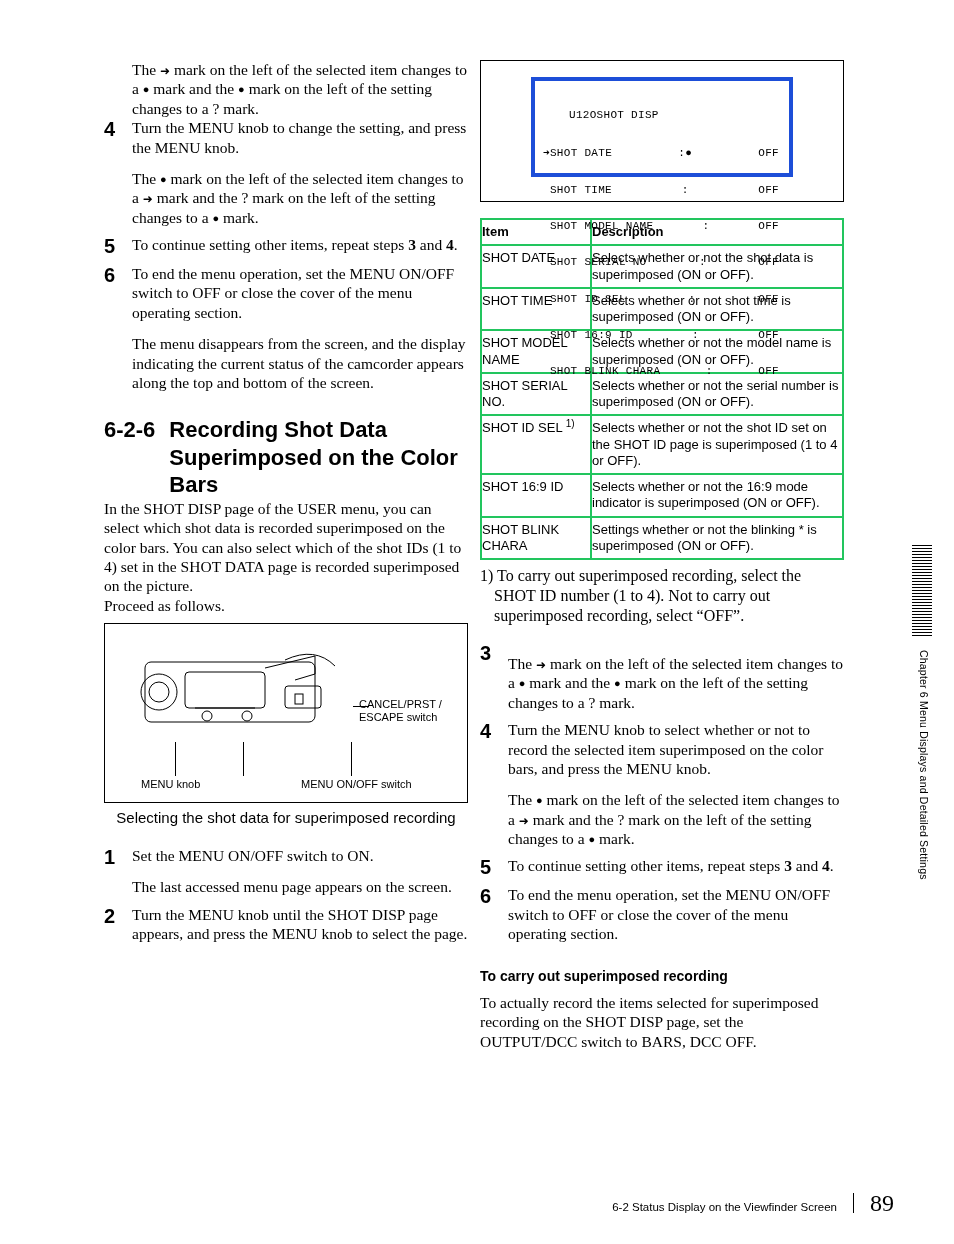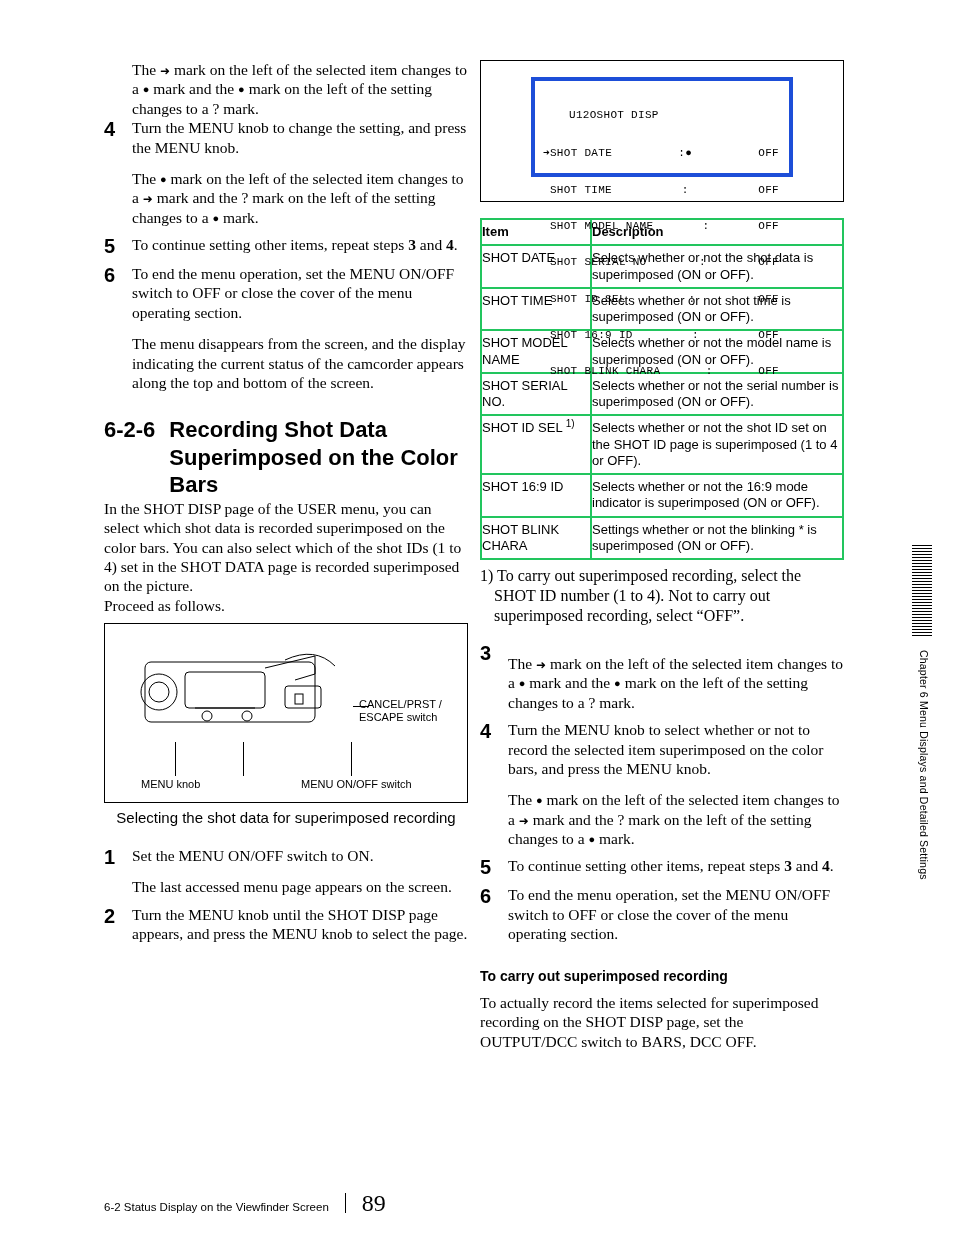--- a/index.html
+++ b/index.html
@@ -127,21 +127,21 @@
   .footnote .hang { display: block; padding-left: 14px; text-indent: -14px; }
   sup { font-size: 10px; vertical-align: super; line-height: 0; }
   .footer {
     position: absolute;
     left: 104px;
     right: 60px;
     bottom: 26px;
     font-family: Arial, Helvetica, sans-serif;
     font-size: 11.5px;
     display: flex;
-    justify-content: flex-start;
+    justify-content: flex-end;
     align-items: baseline;
     gap: 16px;
   }
   .footer .pg {
     font-family: Liberation Serif, serif;
     font-size: 24px;
   }
   .footer .sep { border-left: 1px solid #000; height: 20px; align-self: center; }
   .side-tab {
     position: absolute;

